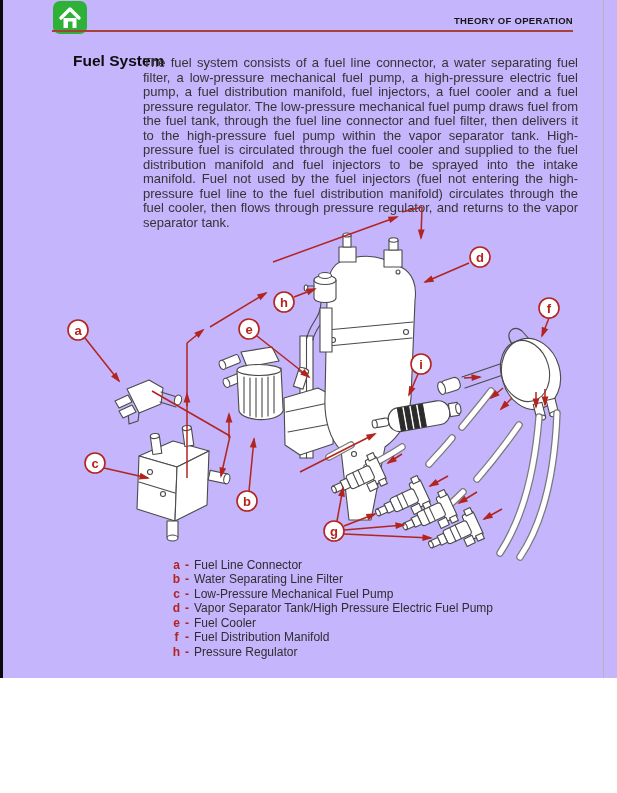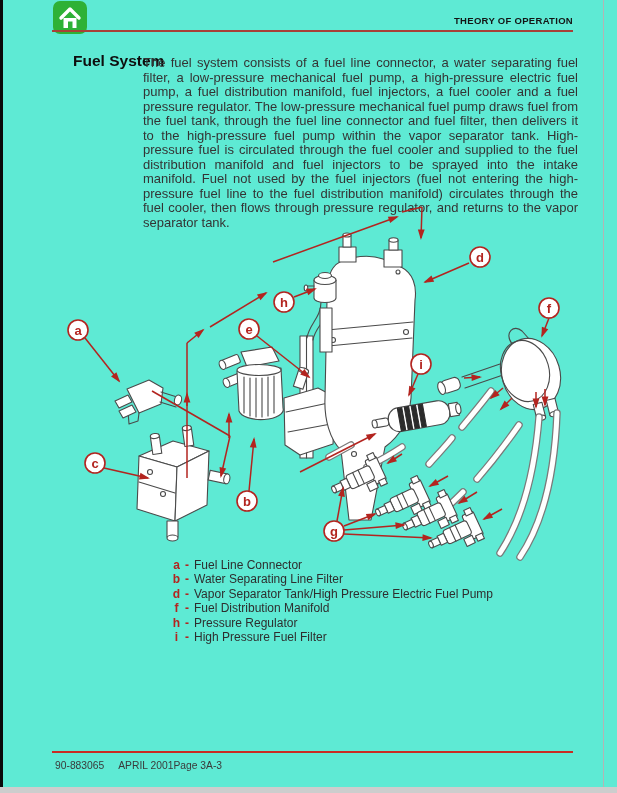--- a/index.html
+++ b/index.html
@@ -1,16 +1,16 @@
 <!DOCTYPE html>
 <html><head>
 <meta charset="utf-8">
 <style>
   html,body{margin:0;padding:0;background:#fff;}
-  .page{position:relative;width:617px;height:793px;background:#5eead4;overflow:hidden;
+  .page{position:relative;width:617px;height:678px;background:#c4b5fd;overflow:hidden;
         font-family:"Liberation Sans",sans-serif;}
   .edge-left{position:absolute;left:0;top:0;width:3px;height:793px;background:#0a0a0a;}
   .edge-right{position:absolute;left:603px;top:0;width:1px;height:788px;background:#b4b4b4;}
   .edge-bottom{position:absolute;left:0;top:787px;width:617px;height:6px;background:#cdcdcd;}
   .home{position:absolute;left:53px;top:1px;width:34px;height:33px;cursor:pointer;}
   .section-label{position:absolute;top:15px;right:44px;font-size:9.5px;font-weight:bold;
                  color:#141414;letter-spacing:.3px;}
   .rule-top{position:absolute;left:52px;top:30px;width:521px;height:2px;background:#a84038;}
   .page-title{position:absolute;left:57px;top:36px;margin:16px;font-size:15.5px;font-weight:bold;color:#0d0d0d;}
   .body-para{position:absolute;left:143px;top:56px;width:435px;margin:0;font-size:13px;
@@ -299,24 +299,25 @@
       <g>
           <circle class="co" cx="421" cy="364" r="10"></circle>
           <text class="cl" x="421" y="368.5">i</text>
         </g>
     </g>
   </svg>
 
   <div class="legend">
     <div class="lrow"><b class="ll">a</b><b class="ld">-</b><span>Fuel Line Connector</span></div>
     <div class="lrow"><b class="ll">b</b><b class="ld">-</b><span>Water Separating Line Filter</span></div>
+    <div class="lrow"><b class="ll">c</b><b class="ld">-</b><span>Low-Pressure Mechanical Fuel Pump</span></div>
     <div class="lrow"><b class="ll">d</b><b class="ld">-</b><span>Vapor Separator Tank/High Pressure Electric Fuel Pump</span></div>
+    <div class="lrow"><b class="ll">e</b><b class="ld">-</b><span>Fuel Cooler</span></div>
     <div class="lrow"><b class="ll">f</b><b class="ld">-</b><span>Fuel Distribution Manifold</span></div>
     <div class="lrow"><b class="ll">h</b><b class="ld">-</b><span>Pressure Regulator</span></div>
-    <div class="lrow"><b class="ll">i</b><b class="ld">-</b><span>High Pressure Fuel Filter</span></div>
   </div>
 
   <div class="rule-bottom"></div>
   <div class="footer">
     <span>
       <span class="doc">90-883065</span><span>APRIL 2001</span>
     </span>
     <span>Page 3A-3</span>
   </div>
 

